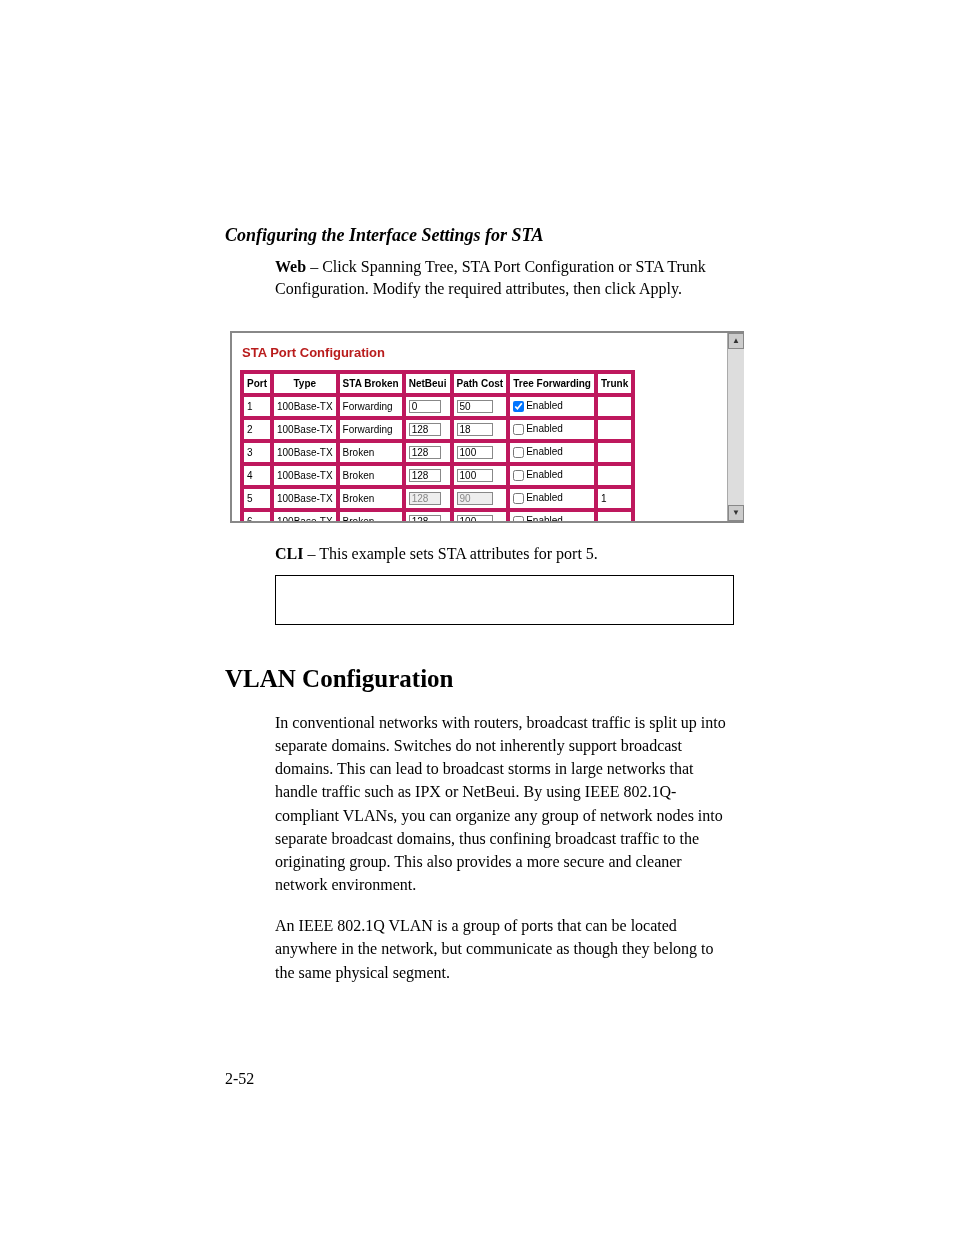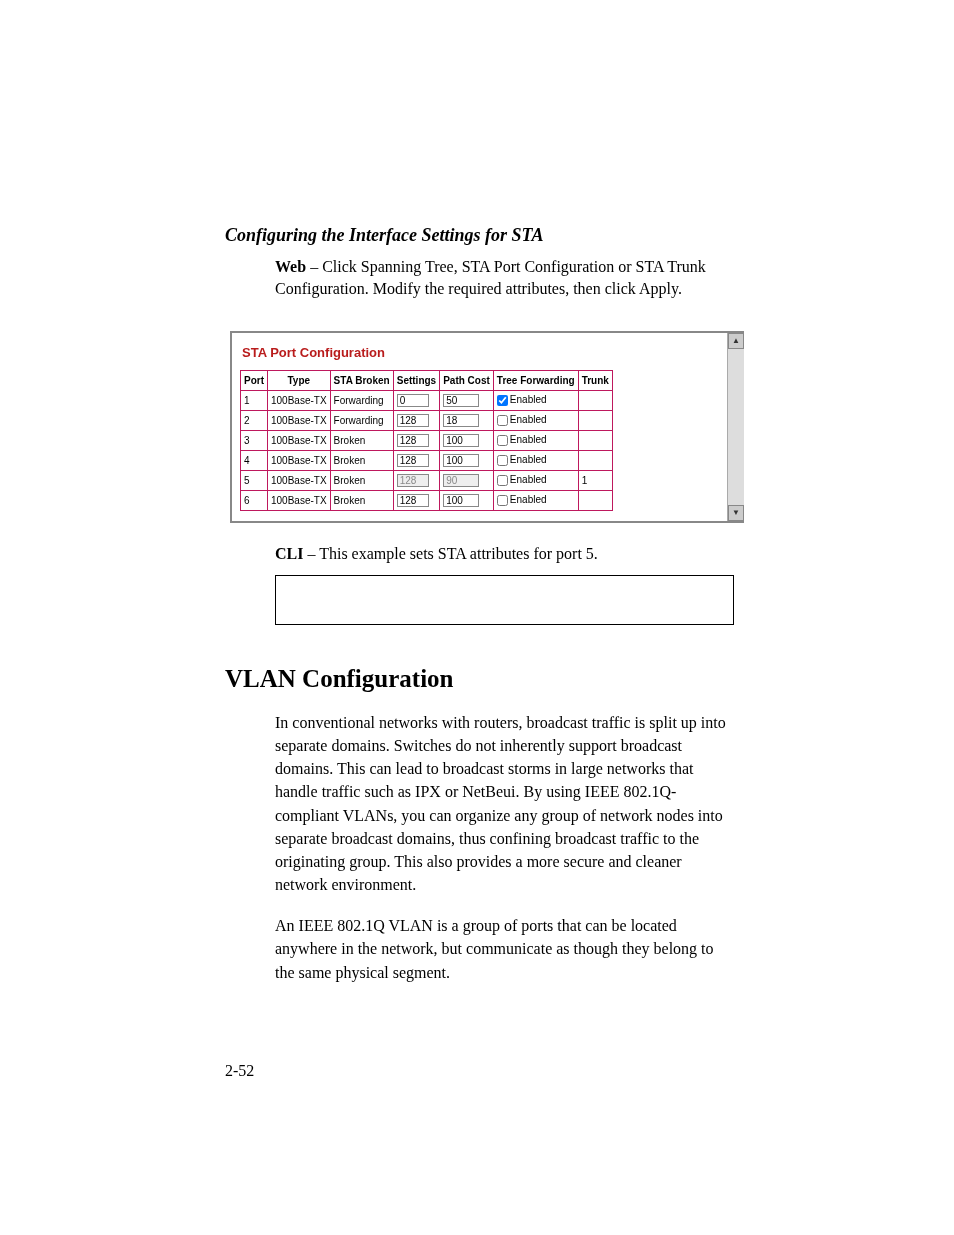--- a/index.html
+++ b/index.html
@@ -51,21 +51,21 @@
     font-size: 13px;
     padding: 12px 10px 10px 10px;
     color: #b91c1c;
   }
   table.sta {
     border-collapse: collapse;
     margin-left: 8px;
     font-size: 10px;
   }
   table.sta th, table.sta td {
-    border: 1px solid #be185d;
+    border: 4px solid #be185d;
     padding: 1px 3px;
     text-align: left;
     white-space: nowrap;
     vertical-align: middle;
     height: 17px;
   }
   table.sta th {
     font-weight: bold;
     text-align: center;
   }
@@ -130,21 +130,21 @@
     font-size: 25px;
   }
   .para {
     margin-top: 18px;
     margin-left: 50px;
     font-size: 16px;
     line-height: 1.45;
   }
   .pg-num {
     position: absolute;
-    bottom: 155px;
+    bottom: 147px;
     left: 225px;
     font-size: 16px;
   }
 </style>
 </head>
 <body>
 
 <div class="page">
 
   <div class="section-subheading">Configuring the Interface Settings for STA</div>
@@ -153,21 +153,21 @@
   </div>
 
   <div class="ui-panel">
     <div class="ui-panel-title">STA Port Configuration</div>
     <table class="sta">
       <thead>
         <tr>
           <th>Port</th>
           <th>Type</th>
           <th>STA Broken</th>
-          <th>Settings</th>
+          <th>NetBeui</th>
           <th>Path Cost</th>
           <th>Tree Forwarding</th>
           <th>Trunk</th>
         </tr>
       </thead>
       <tbody id="sta-body">
           <tr>
             <td class="center">1</td>
             <td>100Base-TX</td>
             <td>Forwarding</td>

